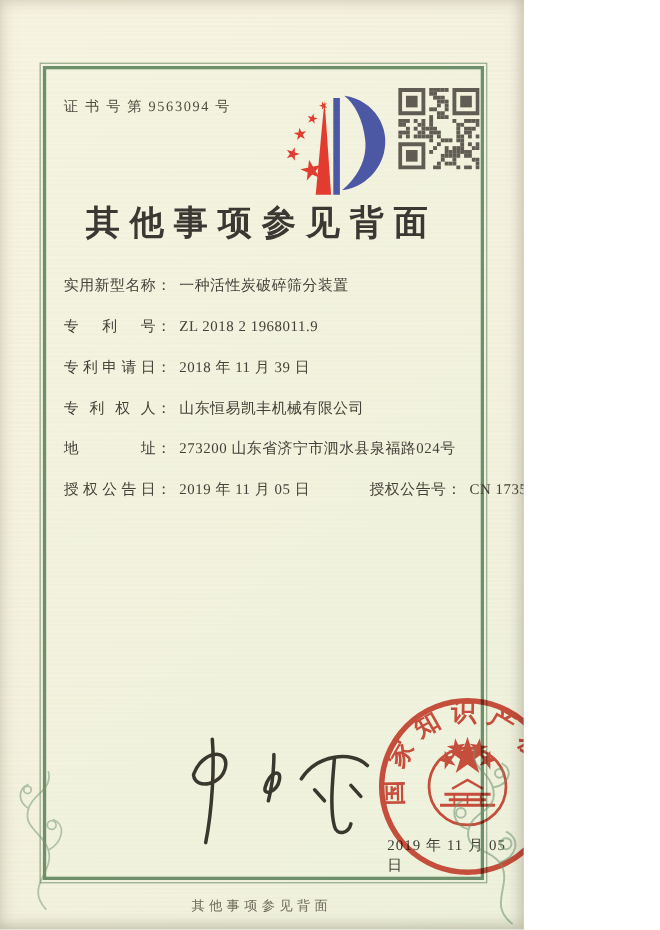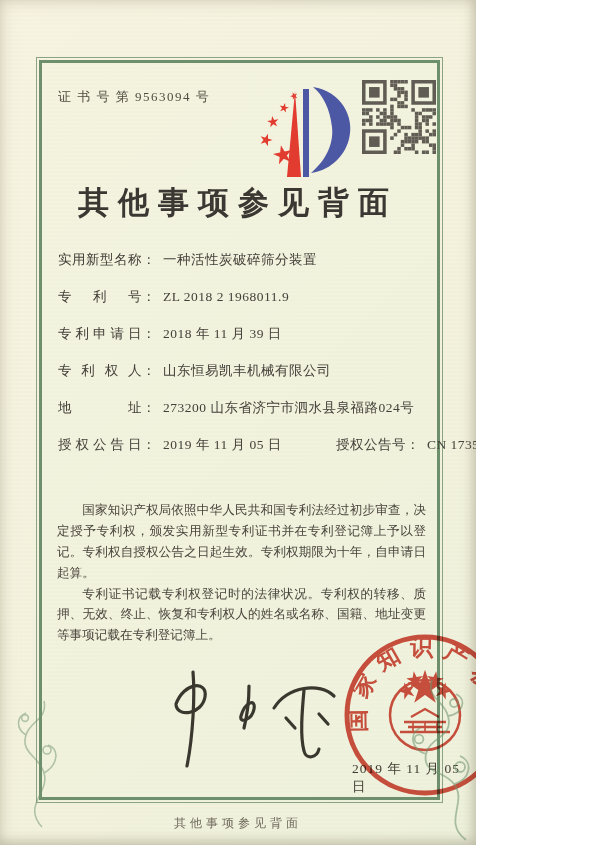--- a/index.html
+++ b/index.html
@@ -217,24 +217,20 @@
       <span class="flabel">专利权人</span><span class="fcolon">：</span><span>山东恒易凯丰机械有限公司</span>
     </div>
     <div class="frow">
       <span class="flabel">地址</span><span class="fcolon">：</span><span>273200 山东省济宁市泗水县泉福路024号</span>
     </div>
     <div class="frow">
       <span class="flabel">授权公告日</span><span class="fcolon">：</span><span>2019 年 11 月 05 日</span><span class="fpair2">授权公告号</span><span class="fcolon">：</span><span>CN 173542106 U</span>
     </div>
   </div>
 
-  <div class="abs paras">
-    <p>国家知识产权局依照中华人民共和国专利法经过初步审查，决定授予专利权，颁发实用新型专利证书并在专利登记簿上予以登记。专利权自授权公告之日起生效。专利权期限为十年，自申请日起算。</p>
-    <p>专利证书记载专利权登记时的法律状况。专利权的转移、质押、无效、终止、恢复和专利权人的姓名或名称、国籍、地址变更等事项记载在专利登记簿上。</p>
-  </div>
 
 
   <svg class="abs sig" viewBox="0 0 210 110">
     <g fill="none" stroke="#3a382e" stroke-width="3.2" stroke-linecap="round">
       <path d="M28,40 C36,18 60,16 57,33 C54,50 30,54 28,41"></path>
       <path d="M45,8 C47,32 45,72 39,102"></path>
       <path d="M93,52 C97,38 108,34 106,45 C104,56 91,60 93,52"></path>
       <path d="M101,22 C101,38 99,52 96,64"></path>
       <path d="M126,44 C140,22 172,18 186,32"></path>
       <path d="M156,26 C154,48 152,72 156,87 C158,96 169,94 171,85"></path>

